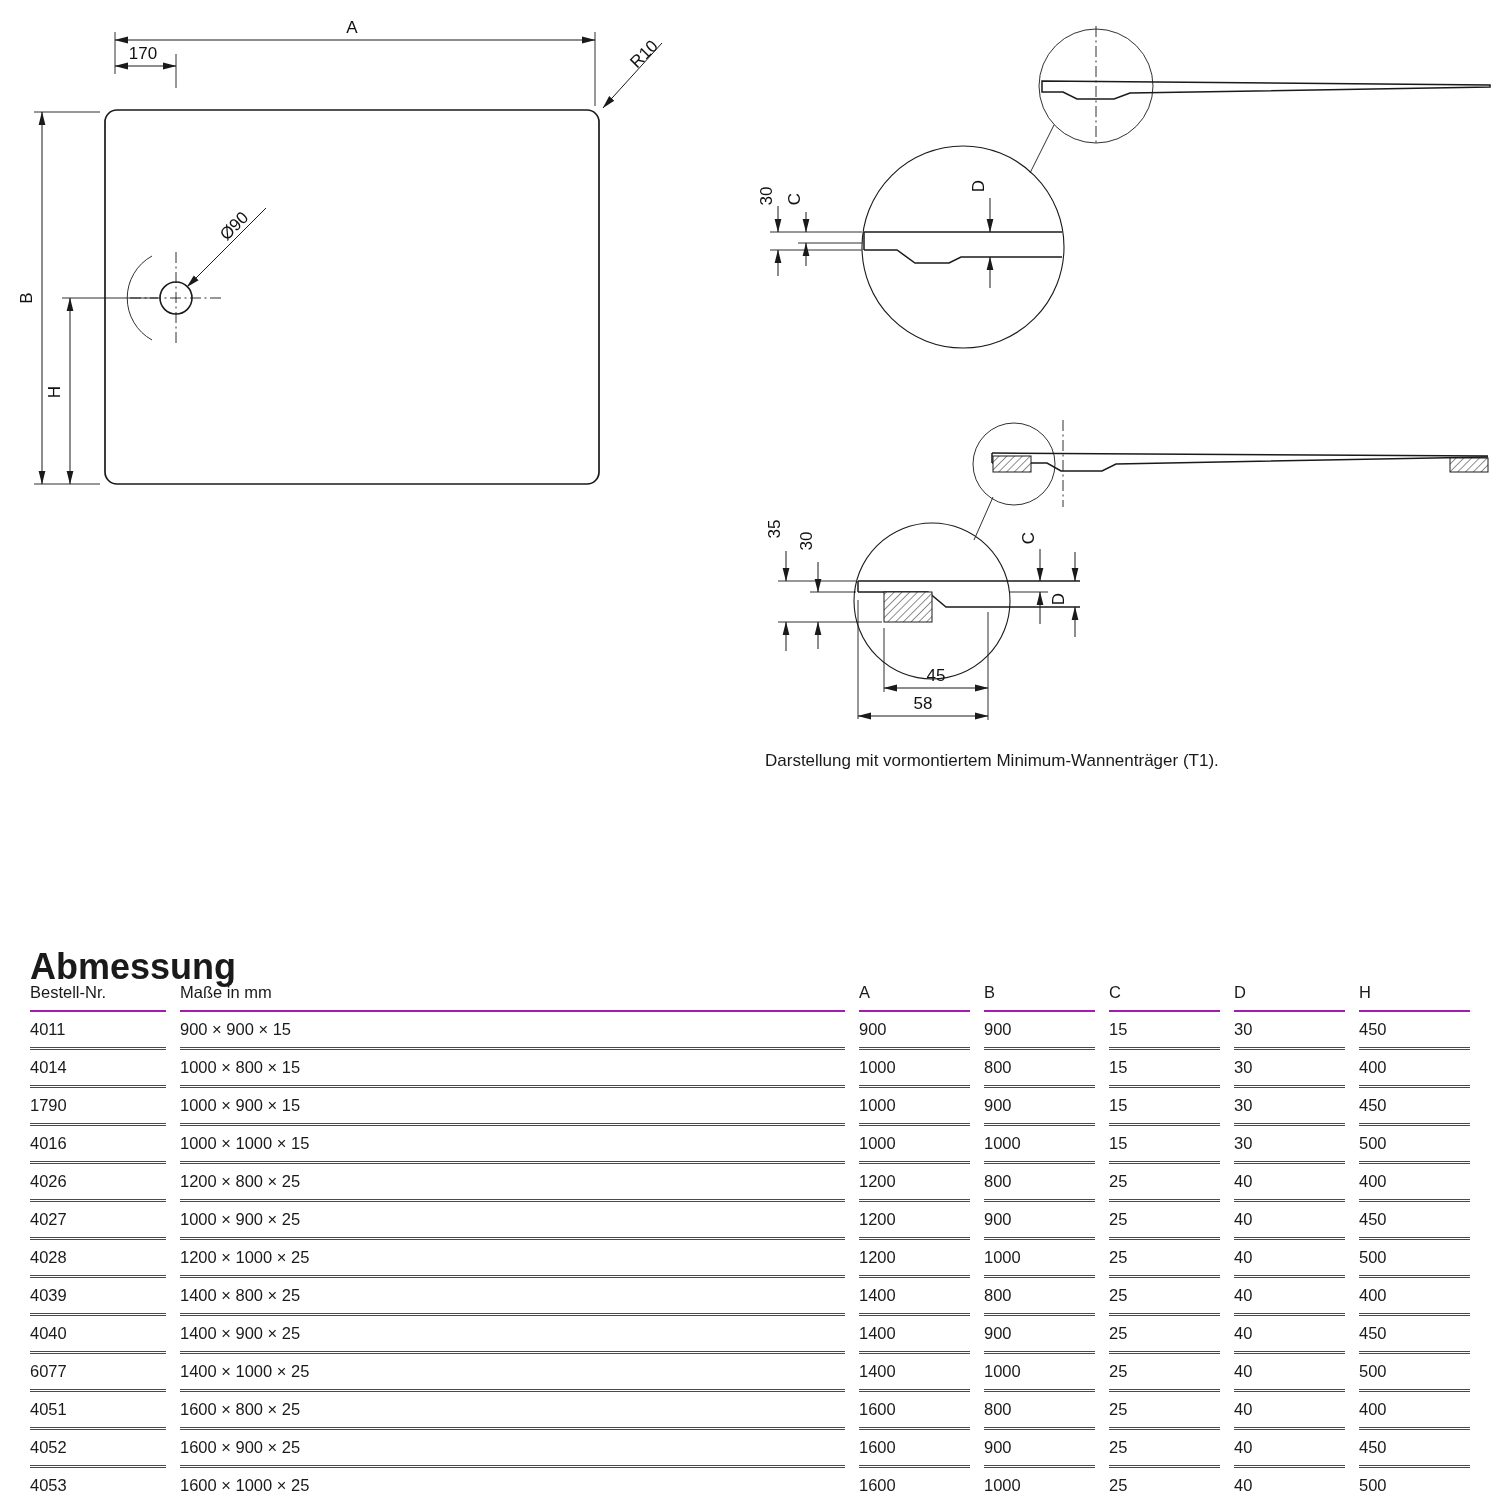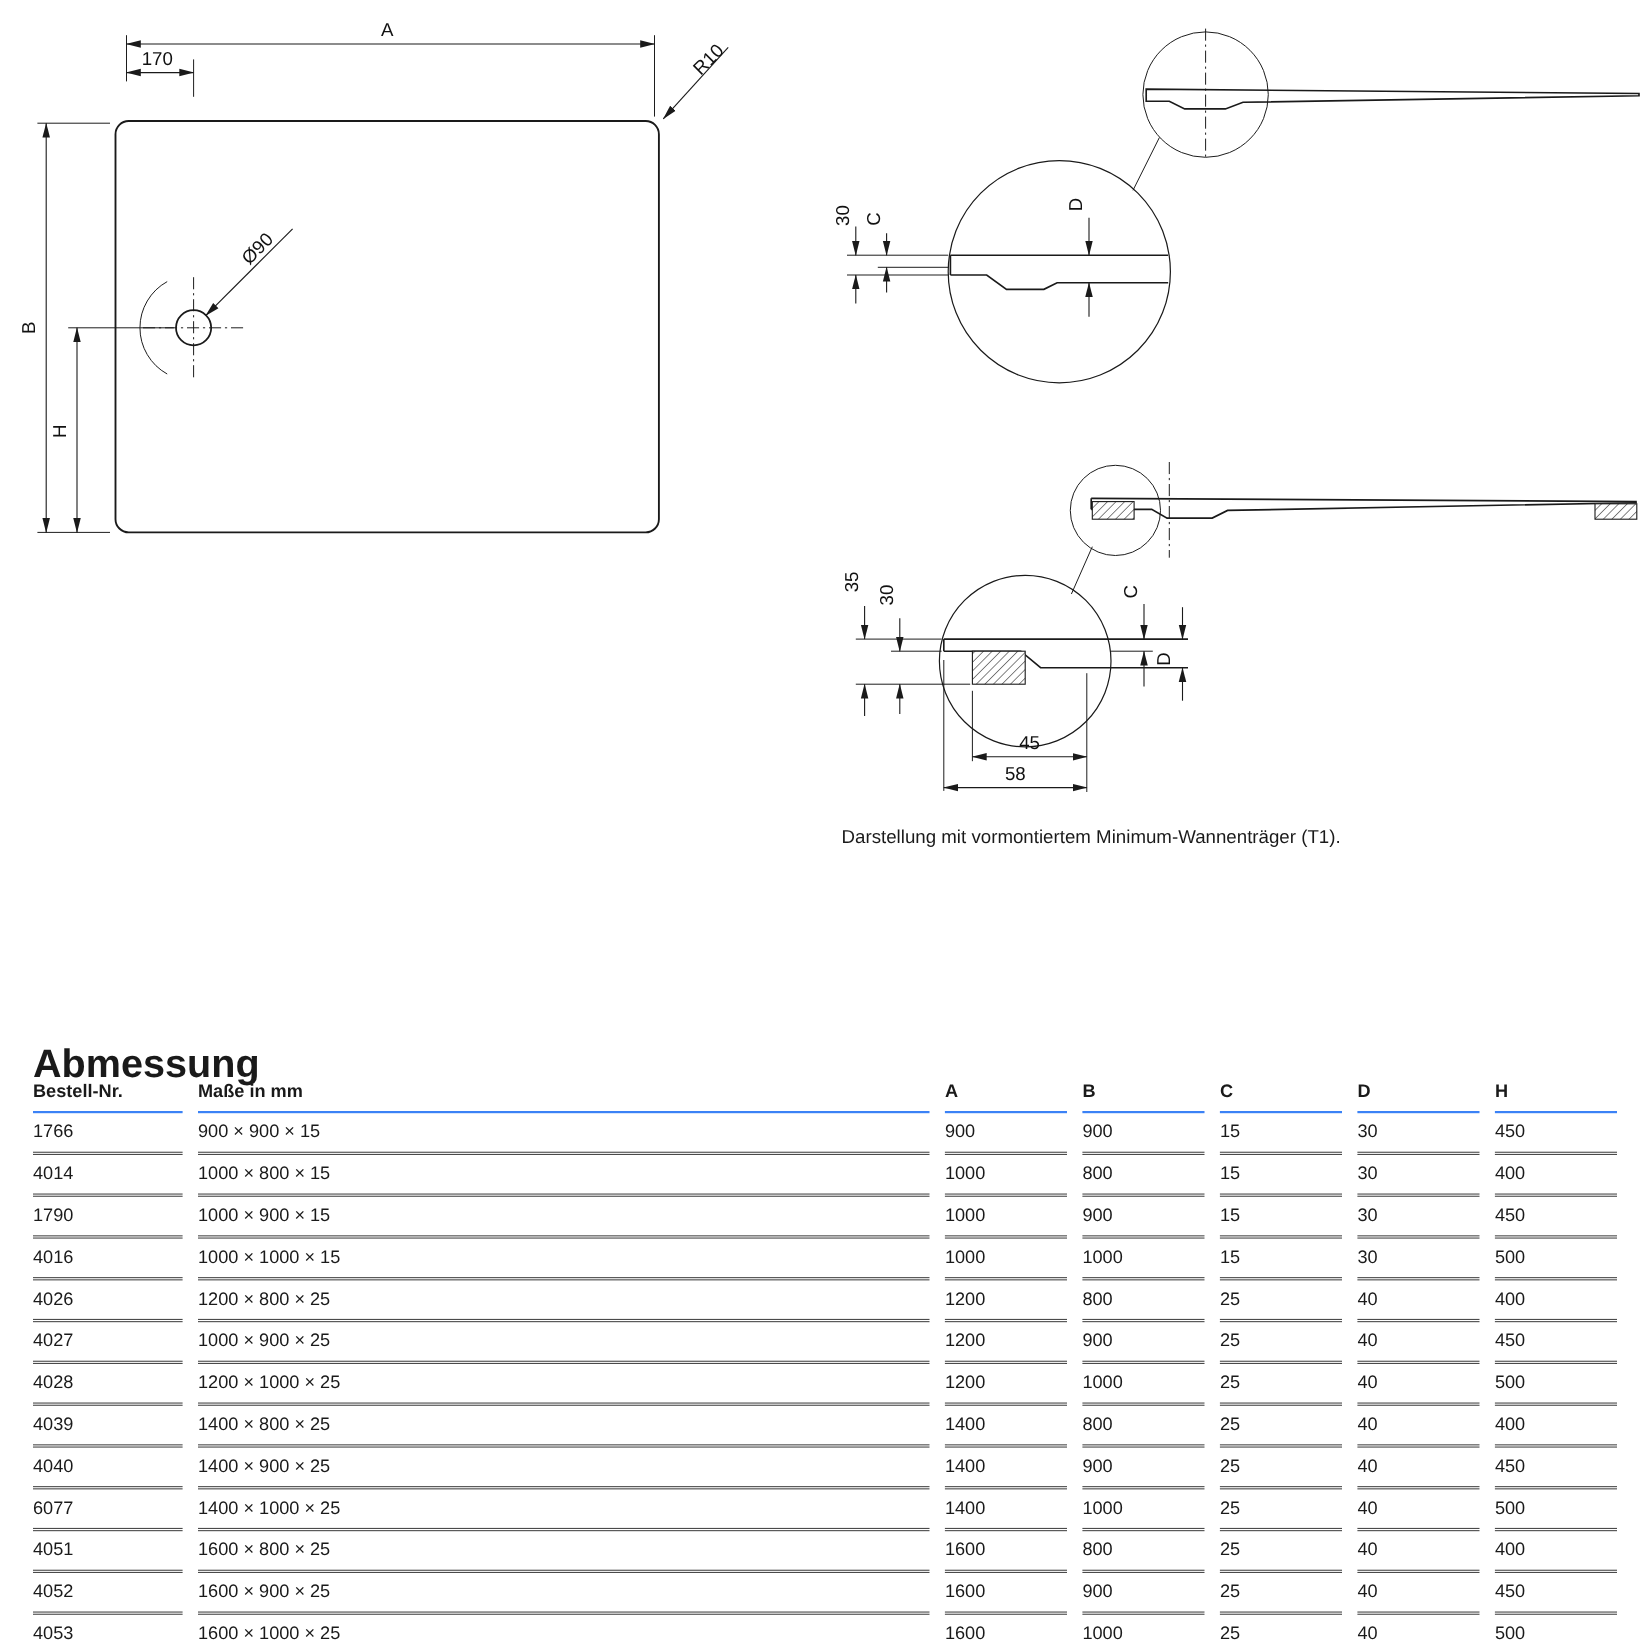--- a/index.html
+++ b/index.html
@@ -16,21 +16,21 @@
   .detc{fill:none;stroke:#1a1a1a;stroke-width:1.1;}
   .zoomc{fill:none;stroke:#1a1a1a;stroke-width:0.9;}
   .hatchrect{stroke:#1a1a1a;stroke-width:1;}
   .caption{font-size:17px;fill:#1a1a1a;}
 
   .section-title{position:absolute;top:916px;left:30px;font-size:36px;font-weight:700;}
   .dim-table{position:absolute;top:975px;left:30px;width:1440px;font-size:16.5px;}
   .t-row{display:flex;gap:14px;}
   .cell{line-height:20px;padding:7px 0 8px;border-bottom:3px double #4a4a4a;
         white-space:nowrap;overflow:hidden;}
-  .t-head .cell{font-weight:700;border-bottom:2px solid #3b82f6;}
+  .t-head .cell{font-weight:400;border-bottom:2px solid #a21caf;}
   .c1{width:136px;} .c2{flex:1;} .c3,.c4,.c5,.c6,.c7{width:111px;}
 </style>
 </head>
 <body>
 
 <div class="page">
 
   <svg class="drawings" width="1500" height="810" viewBox="0 0 1500 810">
     <defs>
       <marker id="arrow" viewBox="0 0 14 10" refX="13" refY="5" markerWidth="14" markerHeight="10" markerUnits="userSpaceOnUse" orient="auto-start-reverse">
@@ -156,21 +156,21 @@
       <div class="cell c1">Bestell-Nr.</div>
       <div class="cell c2">Maße in mm</div>
       <div class="cell c3">A</div>
       <div class="cell c4">B</div>
       <div class="cell c5">C</div>
       <div class="cell c6">D</div>
       <div class="cell c7">H</div>
     </div>
     <div>
         <div class="t-row">
-          <div class="cell c1">1766</div>
+          <div class="cell c1">4011</div>
           <div class="cell c2">900 × 900 × 15</div>
           <div class="cell c3">900</div>
           <div class="cell c4">900</div>
           <div class="cell c5">15</div>
           <div class="cell c6">30</div>
           <div class="cell c7">450</div>
         </div>
         <div class="t-row">
           <div class="cell c1">4014</div>
           <div class="cell c2">1000 × 800 × 15</div>

